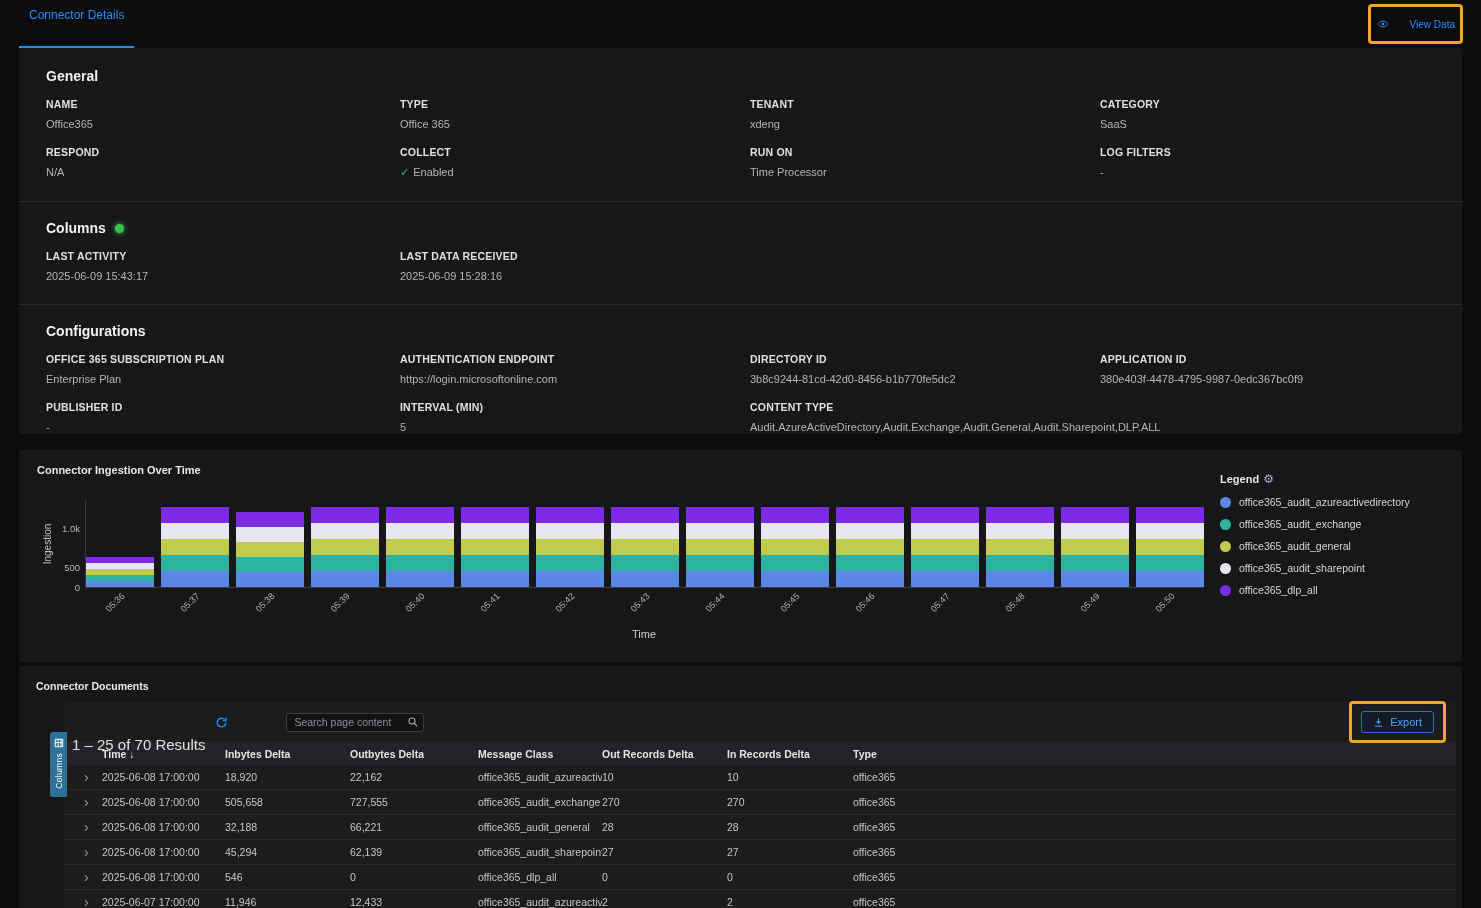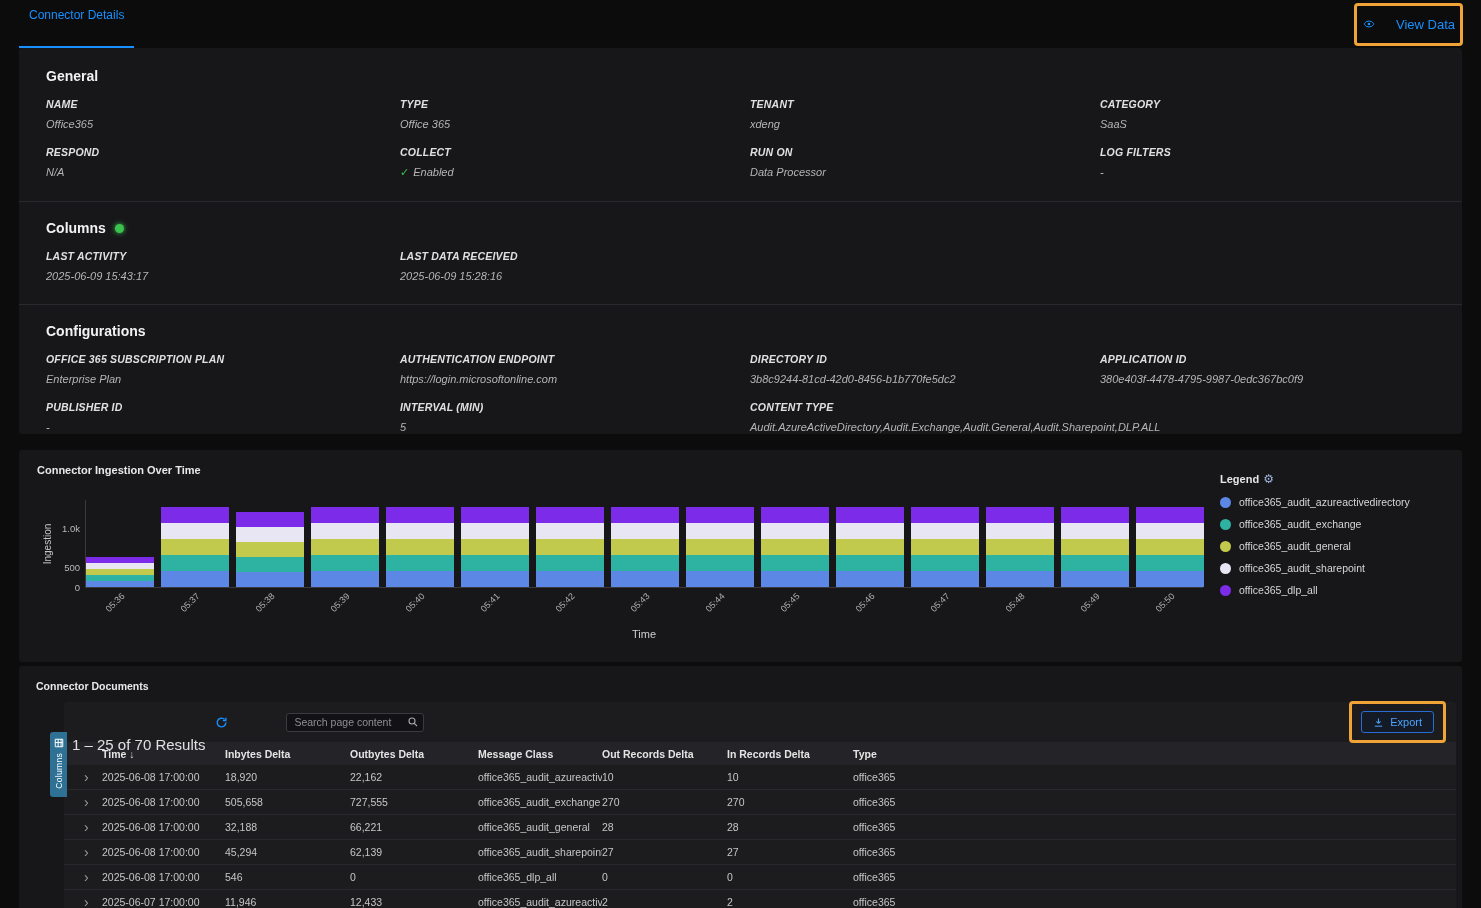--- a/index.html
+++ b/index.html
@@ -10,29 +10,29 @@
     font-family:"Liberation Sans", "DejaVu Sans", sans-serif;
   }
   
   .topbar { height:48px; display:flex; align-items:center; padding:0 12px 0 19px; }
   .tab { color:var(--accent,#1890ff); font-size:12px; padding:8px 10px; height:100%;
          display:flex; align-items:flex-start; position:relative; cursor:pointer; }
   .tab.active::after { content:""; position:absolute; left:0; right:0; bottom:0; height:2px; background:var(--accent,#1890ff); }
   .viewdata-wrap { margin-left:auto; position:relative; margin-right:14px; }
   .annotation-box { position:absolute; border:3px solid var(--annotation,#f0a437); border-radius:4px; pointer-events:none; z-index:5; }
   .viewdata-wrap .annotation-box { inset:-14px -8px -14px -9px; }
-  .viewdata-btn { background:none; border:none; color:var(--accent,#1890ff); font-size:13px;
+  .viewdata-btn { background:none; border:none; color:var(--accent,#1890ff); font-size:10px;
                   display:flex; align-items:center; gap:21px; cursor:pointer; font-family:inherit; padding:0; }
   
   .panel { margin:0 19px 16px; background:#17171a; border-radius:3px; }
   .details { padding:20px 0 2px; height:386px; overflow:hidden; }
   .section { padding:0 27px; }
   .section h2 { margin:0 0 14px; font-size:14px; font-weight:600; color:#f2f2f2; display:flex; align-items:center; }
   .divider { border-top:1px solid #2a2a2e; margin:6px 0 18px; }
-  .grid4 { display:grid; grid-template-columns:354px 350px 350px 1fr;font-style:italic; }
+  .grid4 { display:grid; grid-template-columns:354px 350px 350px 1fr; }
   .field { margin-bottom:16px; padding-right:20px; }
   .field-label { font-size:10.5px; font-weight:700; color:#e0e0e0; margin-bottom:8px; letter-spacing:.2px; }
   .field-value { font-size:11px; color:#b5b5b5; white-space:nowrap; }
   .check { color:var(--green,#3bc14e); font-weight:700; margin-right:4px; font-size:11px; }
   .status-dot { width:9px; height:9px; border-radius:50%; background:var(--green,#3bc14e);
                 margin-left:9px; display:inline-block; box-shadow:0 0 5px var(--green,#3bc14e); }
   
   .chart-panel { padding:14px 16px 14px; position:relative; height:212px; margin-bottom:4px; }
   .chart-panel h3 { margin:0 0 24px 2px; font-size:11px; font-weight:700; color:#e8e8e8; }
   .chart-row { display:flex; align-items:flex-end; }
@@ -134,21 +134,21 @@
           <div class="field-value">N/A</div>
         </div>
         <div class="field">
           <div class="field-label">COLLECT</div>
           <div class="field-value">
             <span class="check">✓</span><span>Enabled</span>
           </div>
         </div>
         <div class="field">
           <div class="field-label">RUN ON</div>
-          <div class="field-value">Data Processor</div>
+          <div class="field-value">Time Processor</div>
         </div>
         <div class="field">
           <div class="field-label">LOG FILTERS</div>
           <div class="field-value">-</div>
         </div>
       </div>
     </div>
 
     <div class="divider"></div>
 

